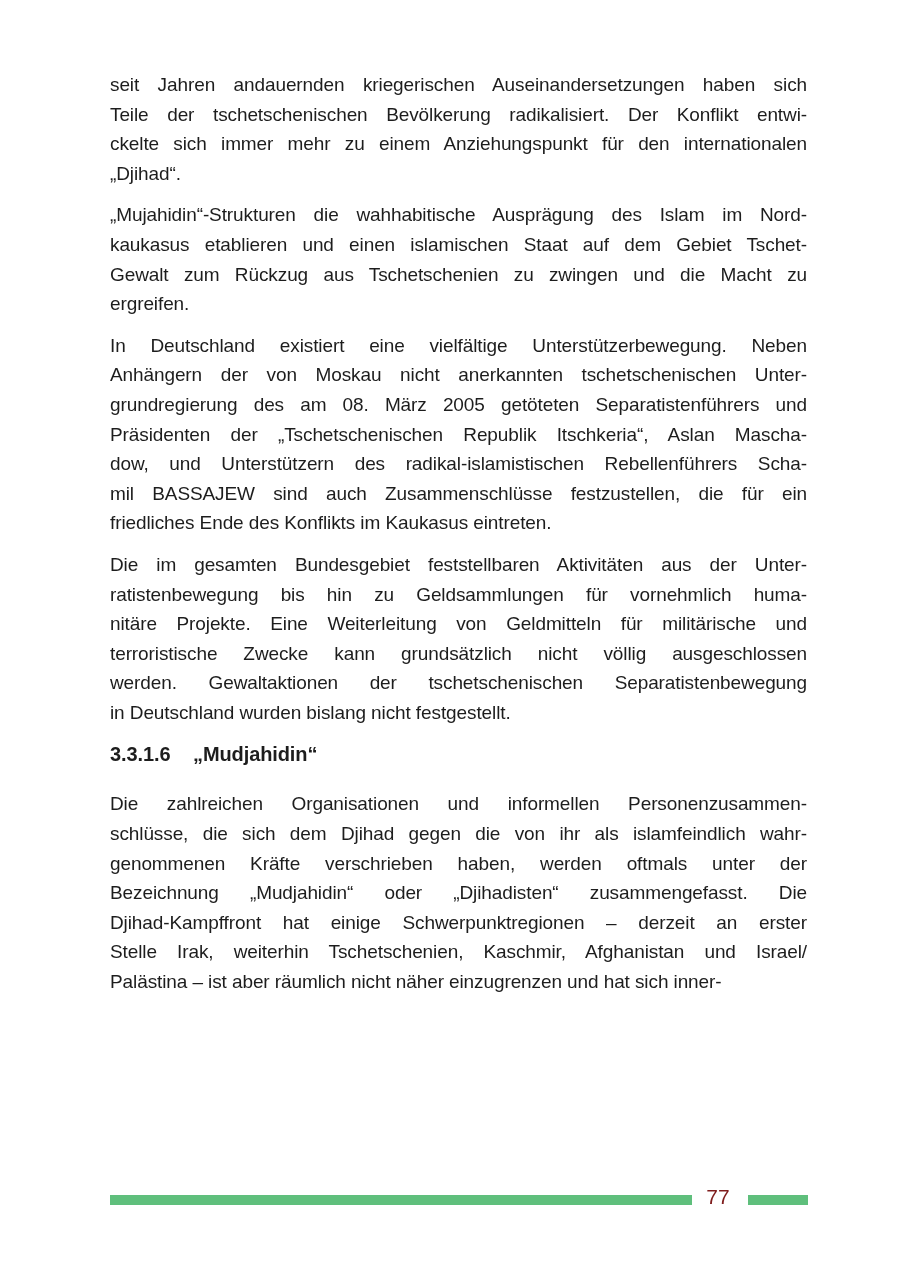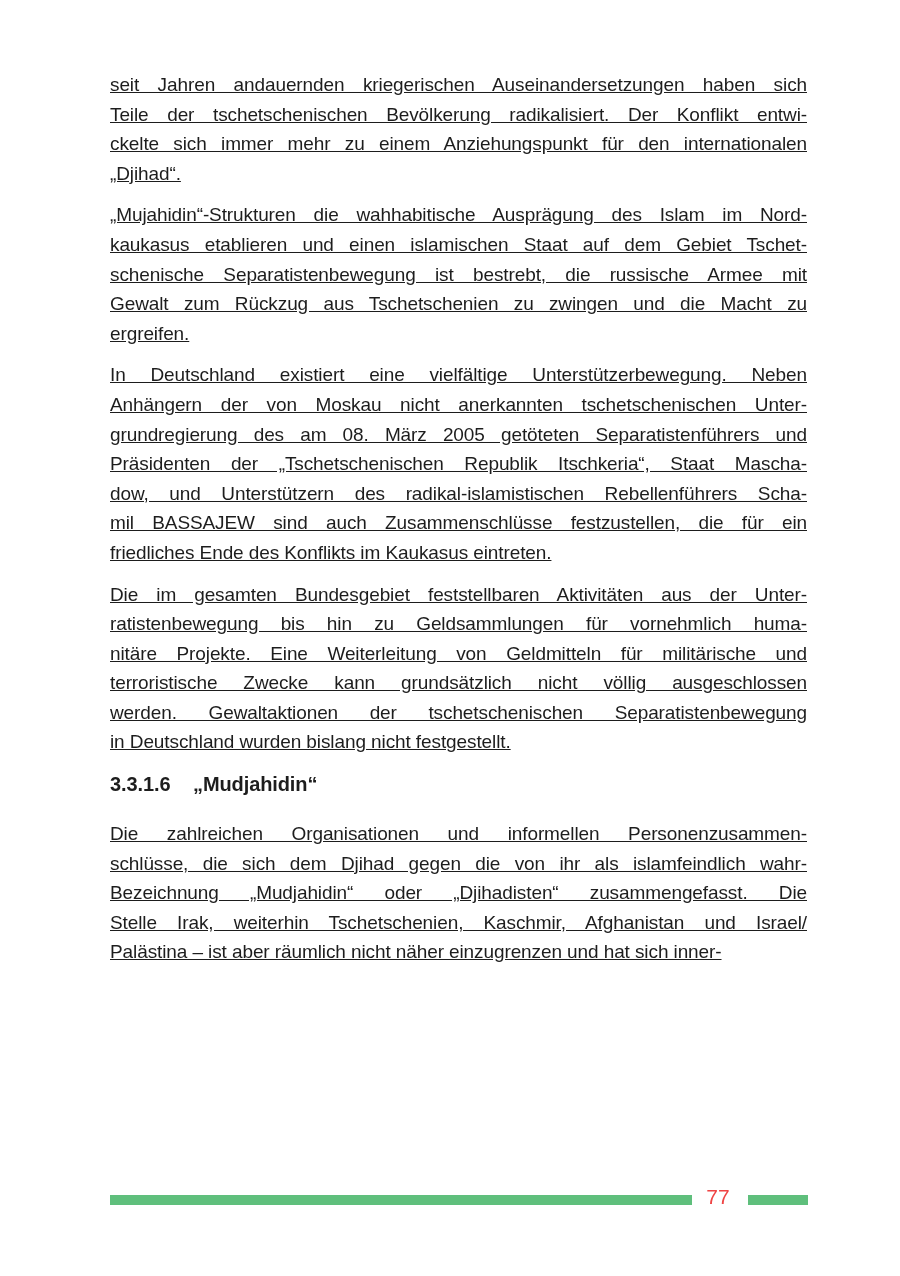--- a/index.html
+++ b/index.html
@@ -28,21 +28,20 @@
   }
   .para {
     font-size: 19px;
     line-height: 29.6px;
     margin: 0 0 12px 0;
     letter-spacing: -0.1px;
   }
   .para .line {
     text-align: justify;
     text-align-last: justify;
-    text-decoration: underline;
   }
   .para .line.last {
     text-align-last: left;
   }
   .heading {
     font-size: 20px;
     line-height: 30px;
     font-weight: bold;
     margin-bottom: 20px;
     letter-spacing: -0.1px;
@@ -66,64 +65,65 @@
     height: 10px;
   }
   .page-num {
     position: absolute;
     left: 694px;
     top: 1184px;
     width: 48px;
     text-align: center;
     font-size: 21px;
     line-height: 26px;
-    color: #ef4444;
+    color: #7f1d1d;
   }
 </style>
 </head>
 <body style="color: rgb(29, 29, 29);">
 
 <div class="page">
 
   <div class="body-text">
       <div class="para">
         <div class="line">seit Jahren andauernden kriegerischen Auseinandersetzungen haben sich</div>
         <div class="line">Teile der tschetschenischen Bevölkerung radikalisiert. Der Konflikt entwi-</div>
         <div class="line">ckelte sich immer mehr zu einem Anziehungspunkt für den internationalen</div>
         <div class="line last">„Djihad“.</div>
       </div>
       <div class="para">
         <div class="line">„Mujahidin“-Strukturen die wahhabitische Ausprägung des Islam im Nord-</div>
         <div class="line">kaukasus etablieren und einen islamischen Staat auf dem Gebiet Tschet-</div>
-        <div class="line">schenische Separatistenbewegung ist bestrebt, die russische Armee mit</div>
         <div class="line">Gewalt zum Rückzug aus Tschetschenien zu zwingen und die Macht zu</div>
         <div class="line last">ergreifen.</div>
       </div>
       <div class="para">
         <div class="line">In Deutschland existiert eine vielfältige Unterstützerbewegung. Neben</div>
         <div class="line">Anhängern der von Moskau nicht anerkannten tschetschenischen Unter-</div>
         <div class="line">grundregierung des am 08. März 2005 getöteten Separatistenführers und</div>
-        <div class="line">Präsidenten der „Tschetschenischen Republik Itschkeria“, Staat Mascha-</div>
+        <div class="line">Präsidenten der „Tschetschenischen Republik Itschkeria“, Aslan Mascha-</div>
         <div class="line">dow, und Unterstützern des radikal-islamistischen Rebellenführers Scha-</div>
         <div class="line">mil BASSAJEW sind auch Zusammenschlüsse festzustellen, die für ein</div>
         <div class="line last">friedliches Ende des Konflikts im Kaukasus eintreten.</div>
       </div>
       <div class="para">
         <div class="line">Die im gesamten Bundesgebiet feststellbaren Aktivitäten aus der Unter-</div>
         <div class="line">ratistenbewegung bis hin zu Geldsammlungen für vornehmlich huma-</div>
         <div class="line">nitäre Projekte. Eine Weiterleitung von Geldmitteln für militärische und</div>
         <div class="line">terroristische Zwecke kann grundsätzlich nicht völlig ausgeschlossen</div>
         <div class="line">werden. Gewaltaktionen der tschetschenischen Separatistenbewegung</div>
         <div class="line last">in Deutschland wurden bislang nicht festgestellt.</div>
       </div>
       <div class="heading"><span class="num">3.3.1.6</span><span class="title">„Mudjahidin“</span></div>
       <div class="para">
         <div class="line">Die zahlreichen Organisationen und informellen Personenzusammen-</div>
         <div class="line">schlüsse, die sich dem Djihad gegen die von ihr als islamfeindlich wahr-</div>
+        <div class="line">genommenen Kräfte verschrieben haben, werden oftmals unter der</div>
         <div class="line">Bezeichnung „Mudjahidin“ oder „Djihadisten“ zusammengefasst. Die</div>
+        <div class="line">Djihad-Kampffront hat einige Schwerpunktregionen – derzeit an erster</div>
         <div class="line">Stelle Irak, weiterhin Tschetschenien, Kaschmir, Afghanistan und Israel/</div>
         <div class="line last">Palästina – ist aber räumlich nicht näher einzugrenzen und hat sich inner-</div>
       </div>
     </div>
 
   <div class="footer-rule-long" style="background-color: rgb(95, 191, 124);"></div>
   <div class="page-num">77</div>
   <div class="footer-rule-short" style="background-color: rgb(95, 191, 124);"></div>
 
 </div>

